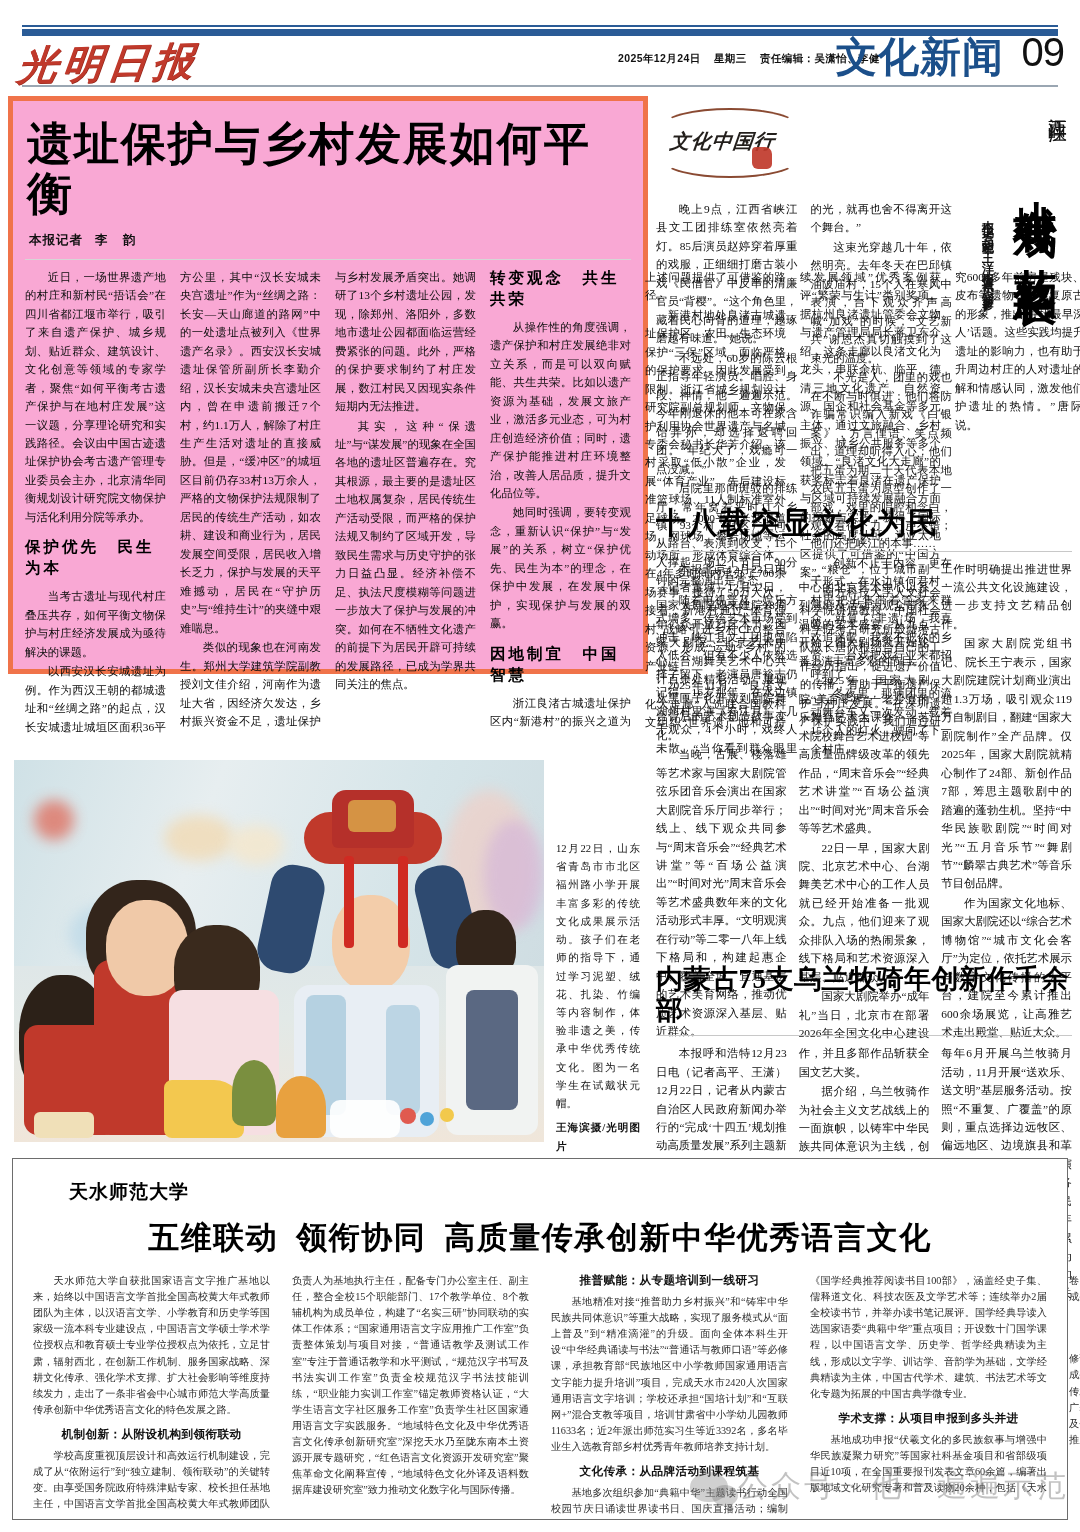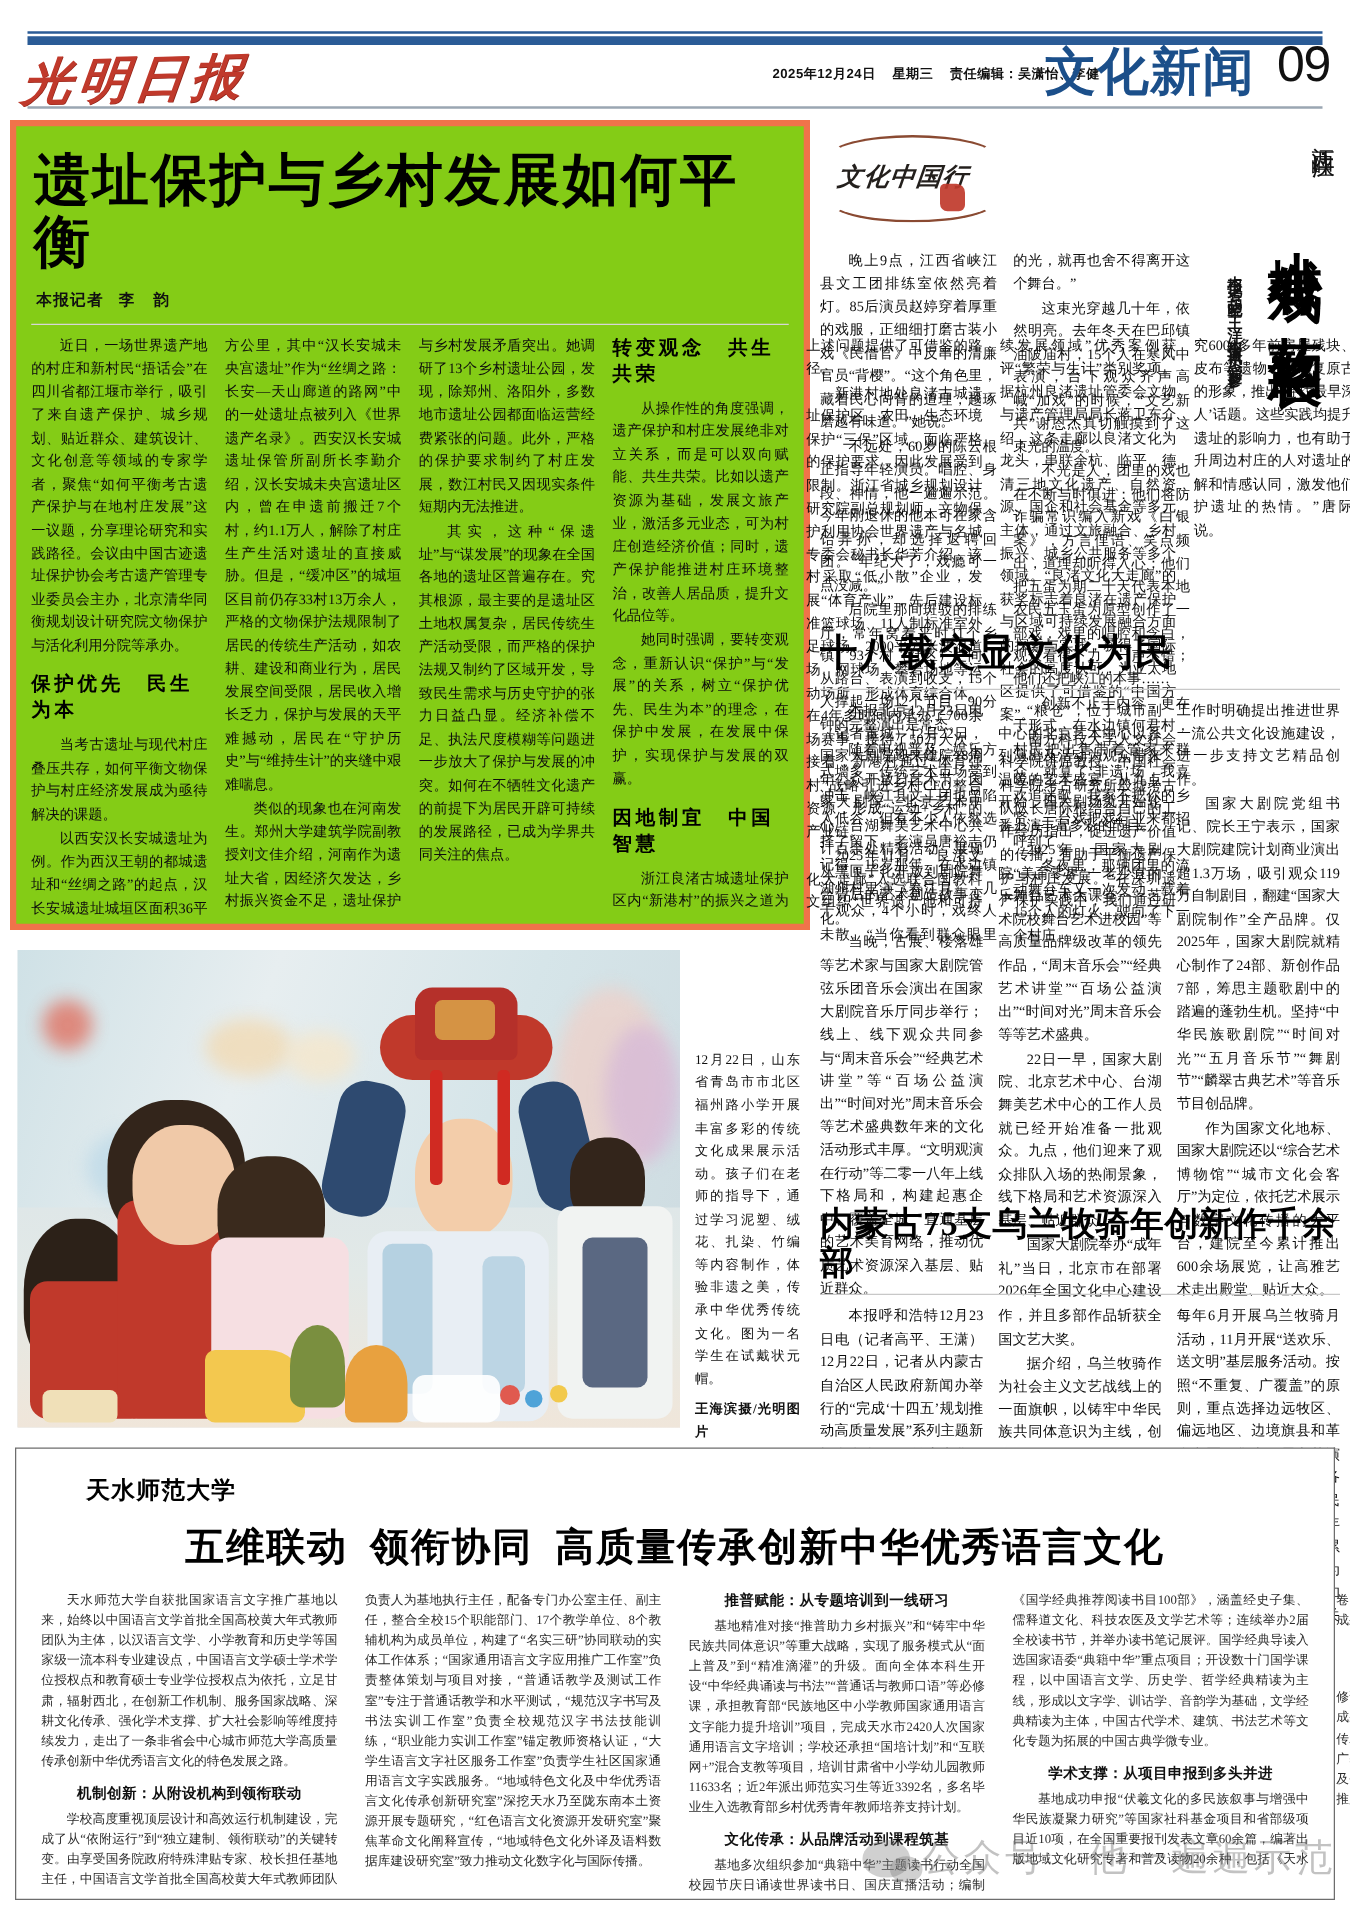--- a/index.html
+++ b/index.html
@@ -38,22 +38,22 @@
     letter-spacing: 1px; font-family: "Liberation Serif", serif;
   }
   .page-num {
     position: absolute; right: 16px; top: 30px;
     font-size: 40px; color: #111; font-family: "Liberation Sans", sans-serif;
     letter-spacing: -1px;
   }
 
   
   .feature-box {
-    position: absolute; left: 8px; top: 96px; width: 640px; height: 648px;
-    border: 5px solid #f0734a; background: #84cc16; padding: 10px 12px 6px 12px;
+    position: absolute; left: 8px; top: 96px; width: 640px; height: 578px;
+    border: 5px solid #f0734a; background: #f9a8d4; padding: 10px 12px 6px 12px;
   }
   .feature-title {
     font-size: 45px; font-weight: bold; color: #000;
     letter-spacing: 2px; line-height: 1.12; margin: 8px 0 0 2px;
     font-family: "Liberation Serif", serif;
   }
   .feature-byline {
     font-size: 12.5px; font-weight: bold; color: #111; margin: 12px 0 10px 4px;
     letter-spacing: 1px;
   }

